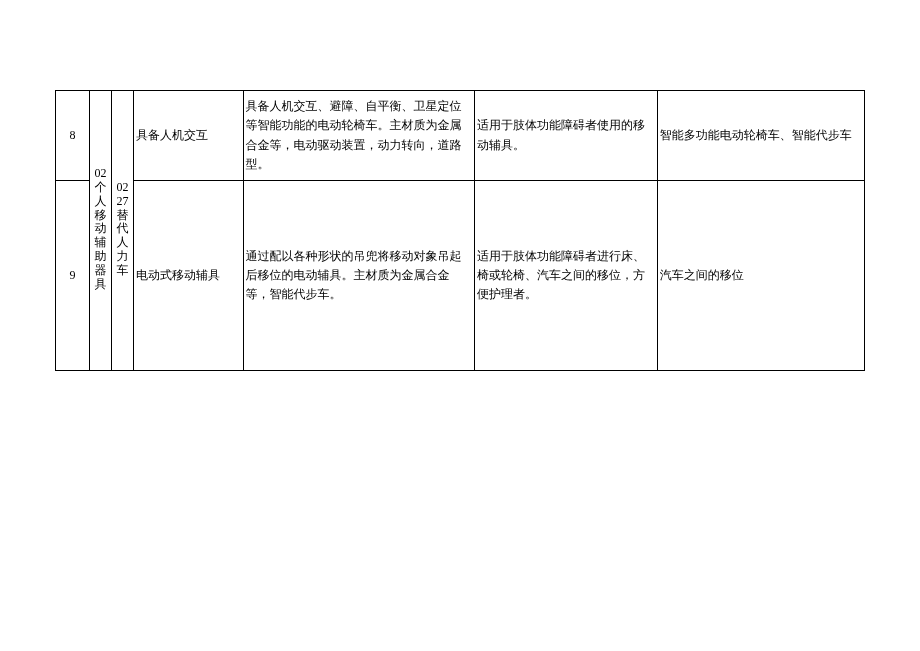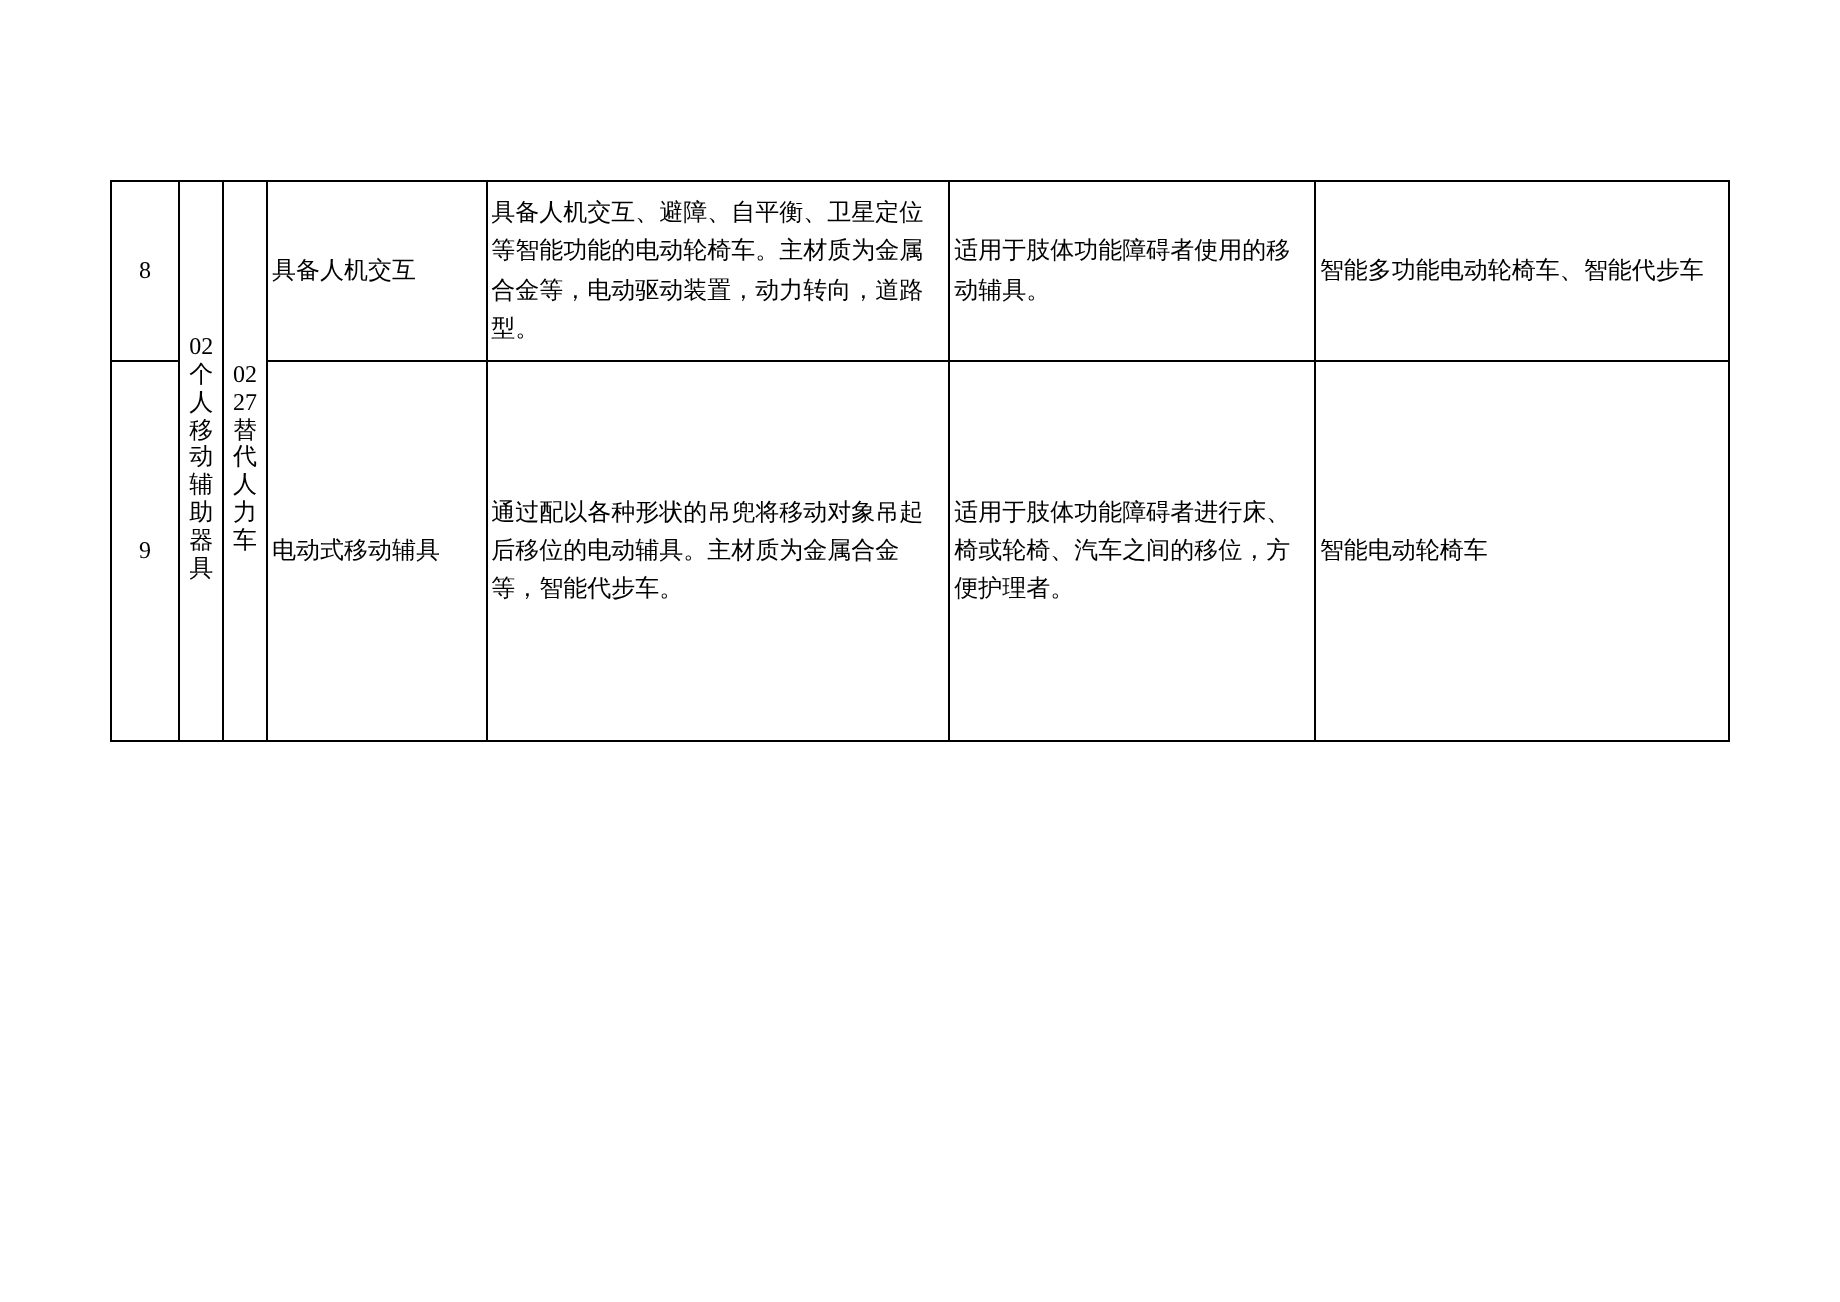--- a/index.html
+++ b/index.html
@@ -75,16 +75,16 @@
     <td class="c4">具备人机交互</td>
     <td class="c5">具备人机交互、避障、自平衡、卫星定位等智能功能的电动轮椅车。主材质为金属合金等，电动驱动装置，动力转向，道路型。</td>
     <td class="c6">适用于肢体功能障碍者使用的移动辅具。</td>
     <td class="c7">智能多功能电动轮椅车、智能代步车</td>
   </tr>
   <tr class="row2">
     <td class="num">9</td>
     <td class="c4">电动式移动辅具</td>
     <td class="c5">通过配以各种形状的吊兜将移动对象吊起后移位的电动辅具。主材质为金属合金等，智能代步车。</td>
     <td class="c6">适用于肢体功能障碍者进行床、椅或轮椅、汽车之间的移位，方便护理者。</td>
-    <td class="c7">智能电动轮椅车</td>
+    <td class="c7">汽车之间的移位</td>
   </tr>
 </tbody>
   </table>
 
 </body></html>

